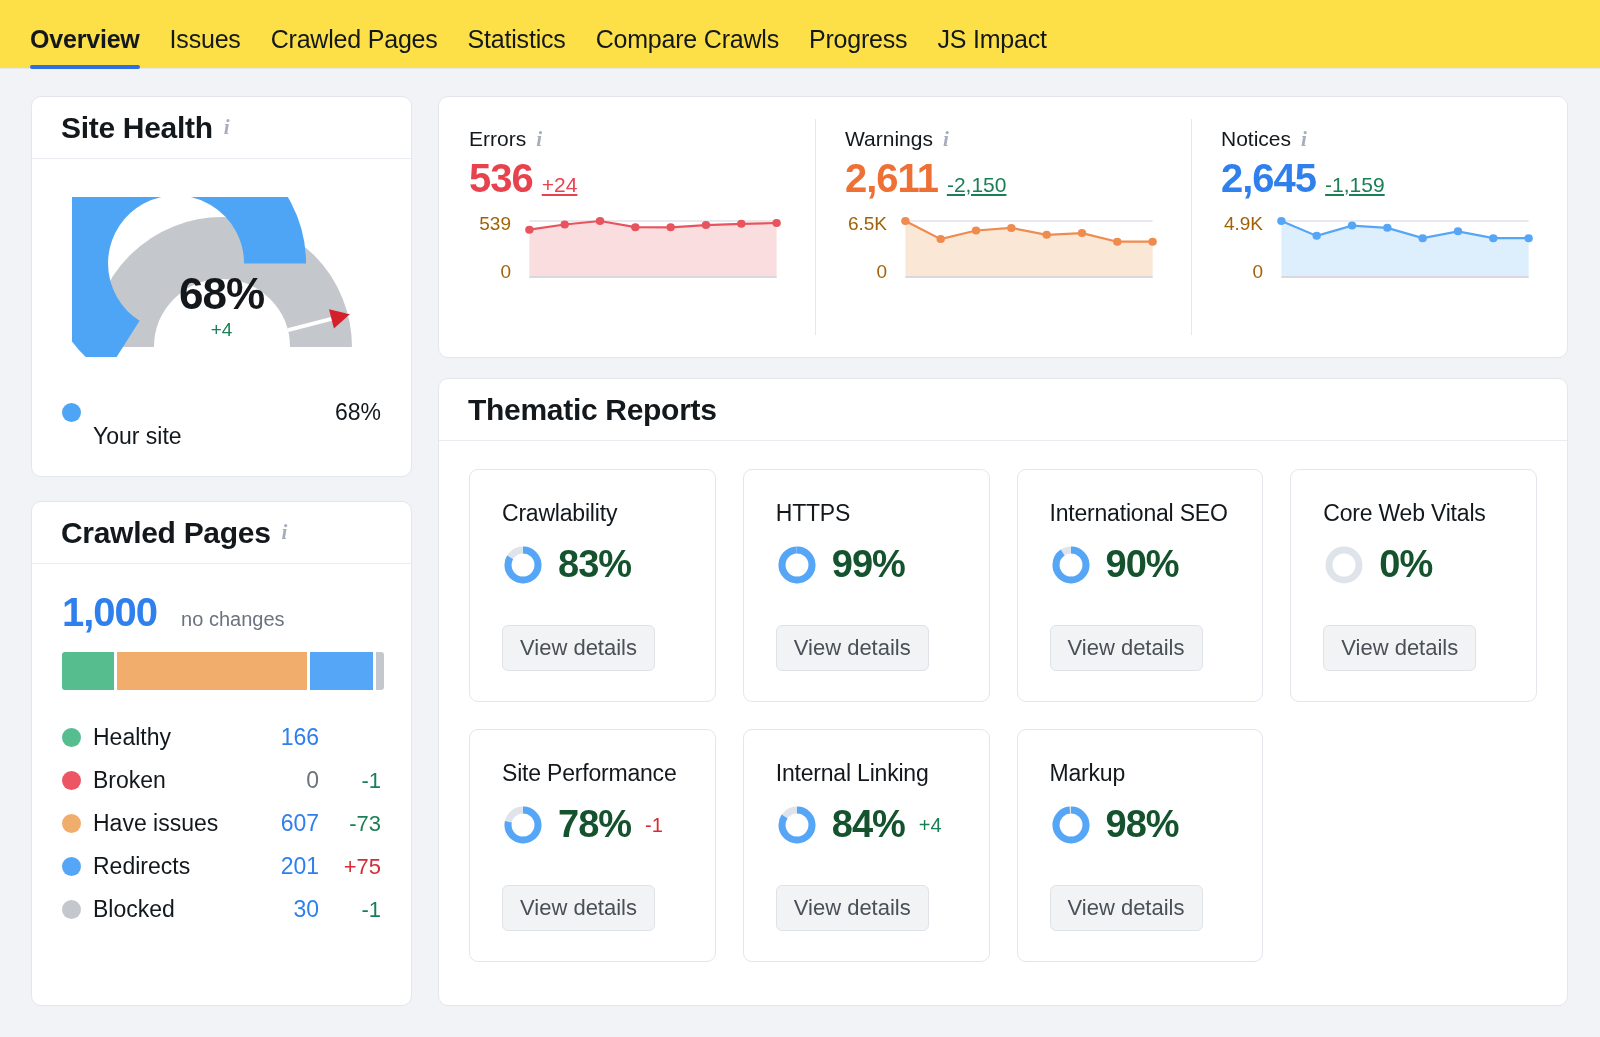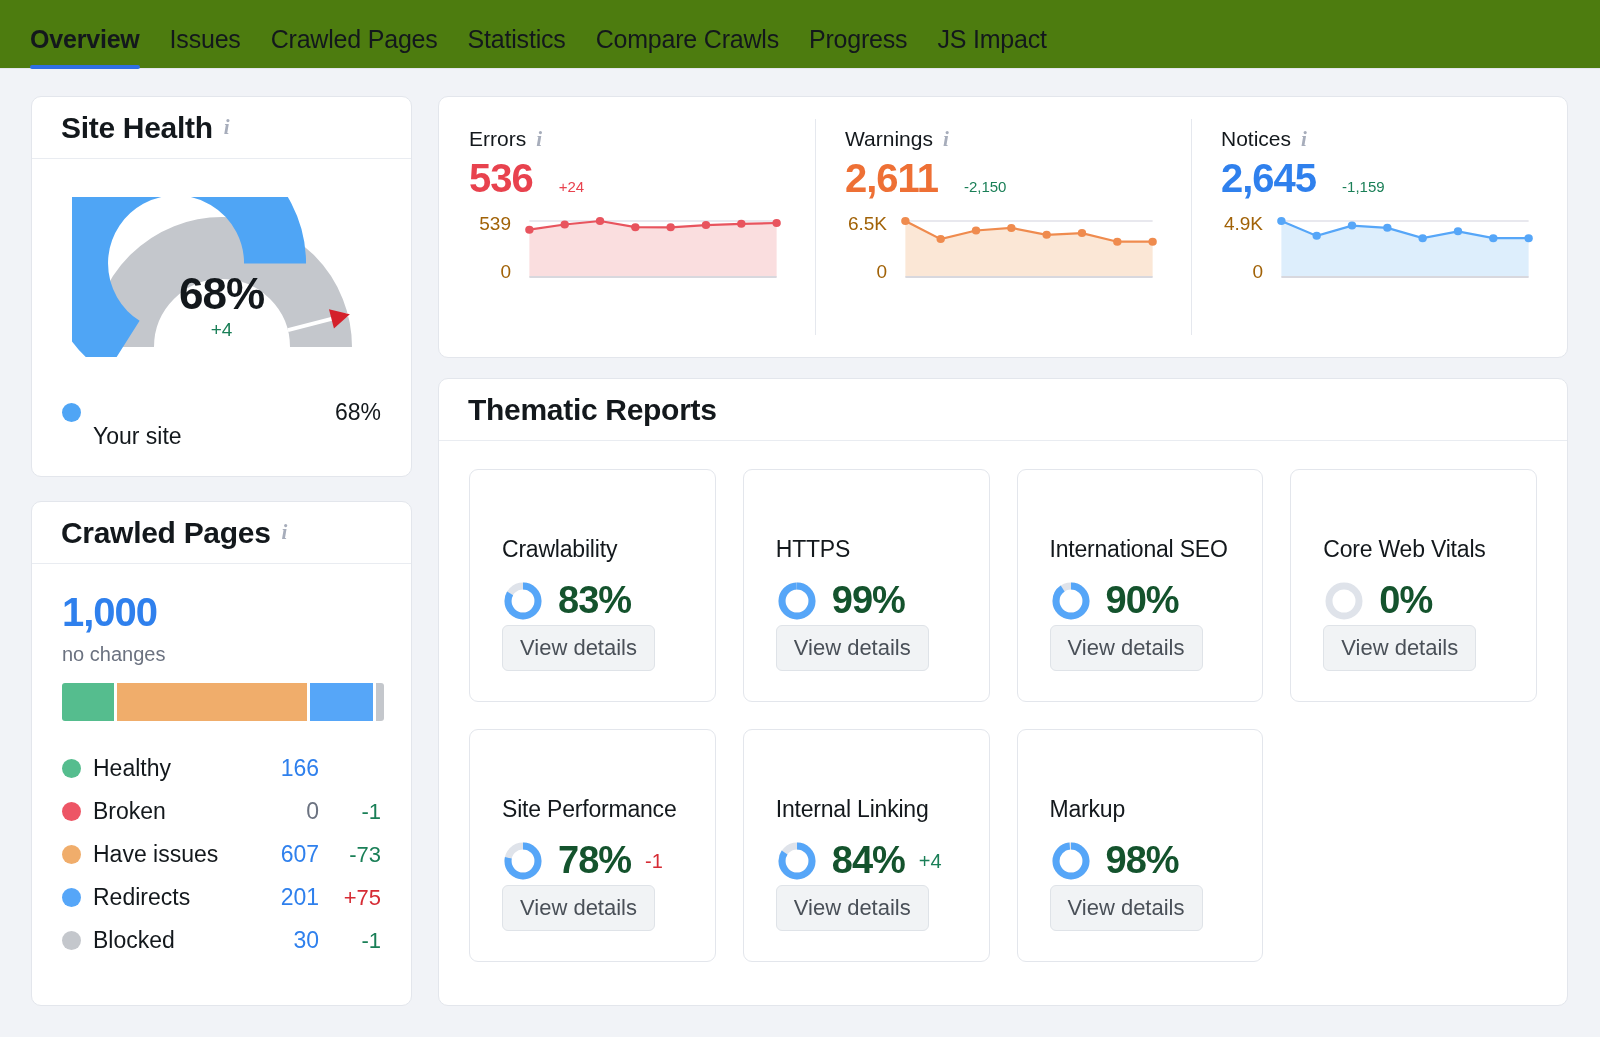--- a/index.html
+++ b/index.html
@@ -8,21 +8,21 @@
     background: #f1f3f7;
     font-family: "Liberation Sans", sans-serif;
     color: #13181c;
     overflow: hidden;
   }
   #root { position: relative; width: 1600px; height: 1037px; }
 
   
   .tabbar {
     position: absolute; left: 0; top: 0; width: 1600px; height: 69px;
-    background: #4d7c0f;
+    background: #fde047;
     border-bottom: 1px solid #e4e7ec;
     display: flex; align-items: flex-end;
     padding-left: 30px;
   }
   .tab {
     font-size: 25px; color: #13181c; letter-spacing: -0.2px;
     padding: 0 0 16px 0; margin-right: 30px; cursor: pointer;
     position: relative; line-height: 1;
   }
   .tab.active { font-weight: bold; }
@@ -69,21 +69,21 @@
     border-left: 11px solid transparent; border-right: 11px solid transparent;
     border-top: 17px solid #d4202a;
   }
   .legend-label { flex: 1; margin-top: 48px; }
   .legend-val { font-variant-numeric: tabular-nums; }
   .chev { margin-left: 10px; color: #13181c; font-size: 17px; }
 
   
   #crawledPages { left: 31px; top: 501px; width: 381px; height: 505px; }
   .cp-body { padding: 26px 30px 0 30px; }
-  .cp-total { display: flex; align-items: baseline; gap: 8px; flex-direction: column; }
+  .cp-total { display: flex; align-items: baseline; gap: 24px; }
   .cp-total-num { font-size: 40px; font-weight: bold; color: #2f80ed; letter-spacing: -1px; }
   .cp-total-note { font-size: 20px; color: #6b7280; }
   .cp-bar {
     margin-top: 17px; height: 38px; width: 322px; display: flex; gap: 3px;
     border-radius: 3px; overflow: hidden;
   }
   .cp-seg { height: 100%; }
   .cp-list { margin-top: 26px; }
   .cp-row { display: flex; align-items: center; height: 43px; font-size: 23px; }
   .cp-name { flex: 1; }
@@ -97,43 +97,43 @@
   
   #metrics { left: 438px; top: 96px; width: 1130px; height: 262px; }
   .metrics-inner { display: flex; height: 100%; }
   .metric { flex: 1; padding: 30px 30px 0 30px; position: relative; }
   .metric + .metric::before {
     content: ""; position: absolute; left: 0; top: 22px; bottom: 22px;
     width: 1px; background: #e5e8ee;
   }
   .metric-head { display: flex; align-items: center; gap: 10px; }
   .metric-name { font-size: 21px; }
-  .metric-valrow { display: flex; align-items: baseline; gap: 26px; margin-top: 5px; }
+  .metric-valrow { display: flex; align-items: baseline; gap: 9px; margin-top: 5px; }
   .metric-val { font-size: 40px; font-weight: bold; letter-spacing: -1px; }
-  .metric-delta { font-size: 15px; }
+  .metric-delta { font-size: 21px; text-decoration: underline; }
   .spark { margin-top: 12px; display: flex; align-items: stretch; }
   .spark-axis {
     width: 52px; display: flex; flex-direction: column; justify-content: space-between;
     font-size: 19px; color: #a16207; text-align: right; padding-right: 10px;
     height: 70px;
   }
   .spark-svg { flex: 1; height: 70px; }
 
   
   #thematic { left: 438px; top: 378px; width: 1130px; height: 628px; }
   .tr-grid {
     display: grid; grid-template-columns: repeat(4, 1fr); gap: 27px;
     padding: 28px 30px 30px 30px;
   }
   .tr-card {
     border: 1px solid #e3e6ec; border-radius: 9px; background: #fff;
     height: 233px; padding: 30px 0 0 32px; position: relative;
   }
   .tr-card.empty { border: none; }
-  .tr-name { font-size: 23px; letter-spacing: -0.2px; margin-top: 36px; }
+  .tr-name { font-size: 23px; letter-spacing: -0.2px; }
   .tr-scorerow { display: flex; align-items: center; gap: 14px; margin-top: 16px; }
   .tr-pct { font-size: 38px; font-weight: bold; color: #14532d; letter-spacing: -1px; }
   .tr-delta { font-size: 20px; align-self: flex-end; margin-bottom: 9px; }
   .tr-btn {
     position: absolute; left: 32px; bottom: 30px;
     background: #f1f3f5; border: 1px solid #dfe3e8; border-radius: 6px;
     font-family: inherit; font-size: 22px; color: #4a5058;
     padding: 9px 17px; cursor: pointer;
   }
 </style>

